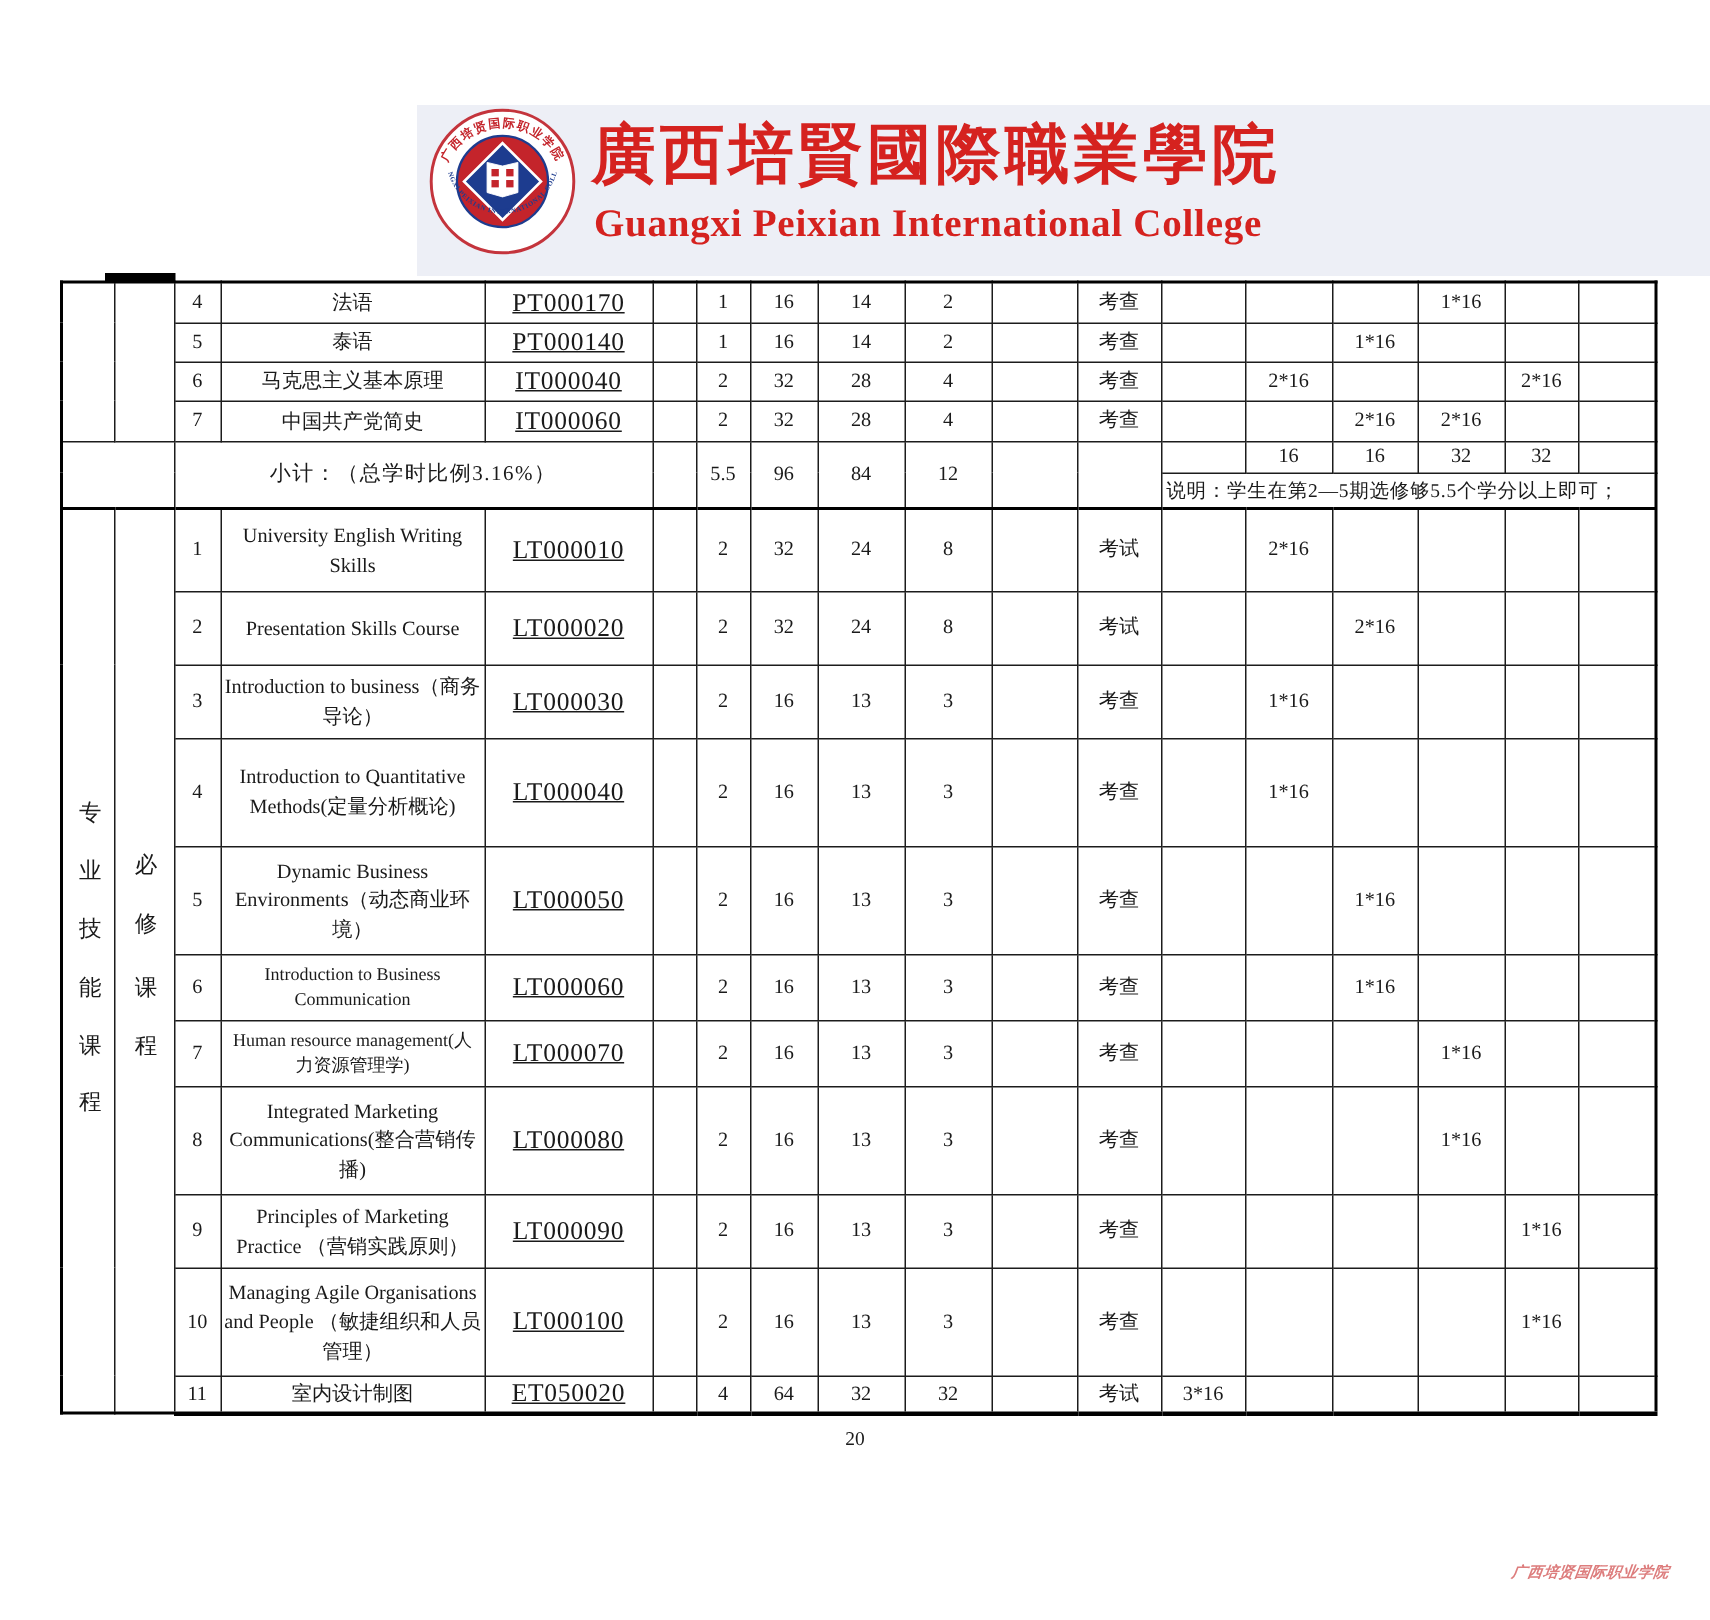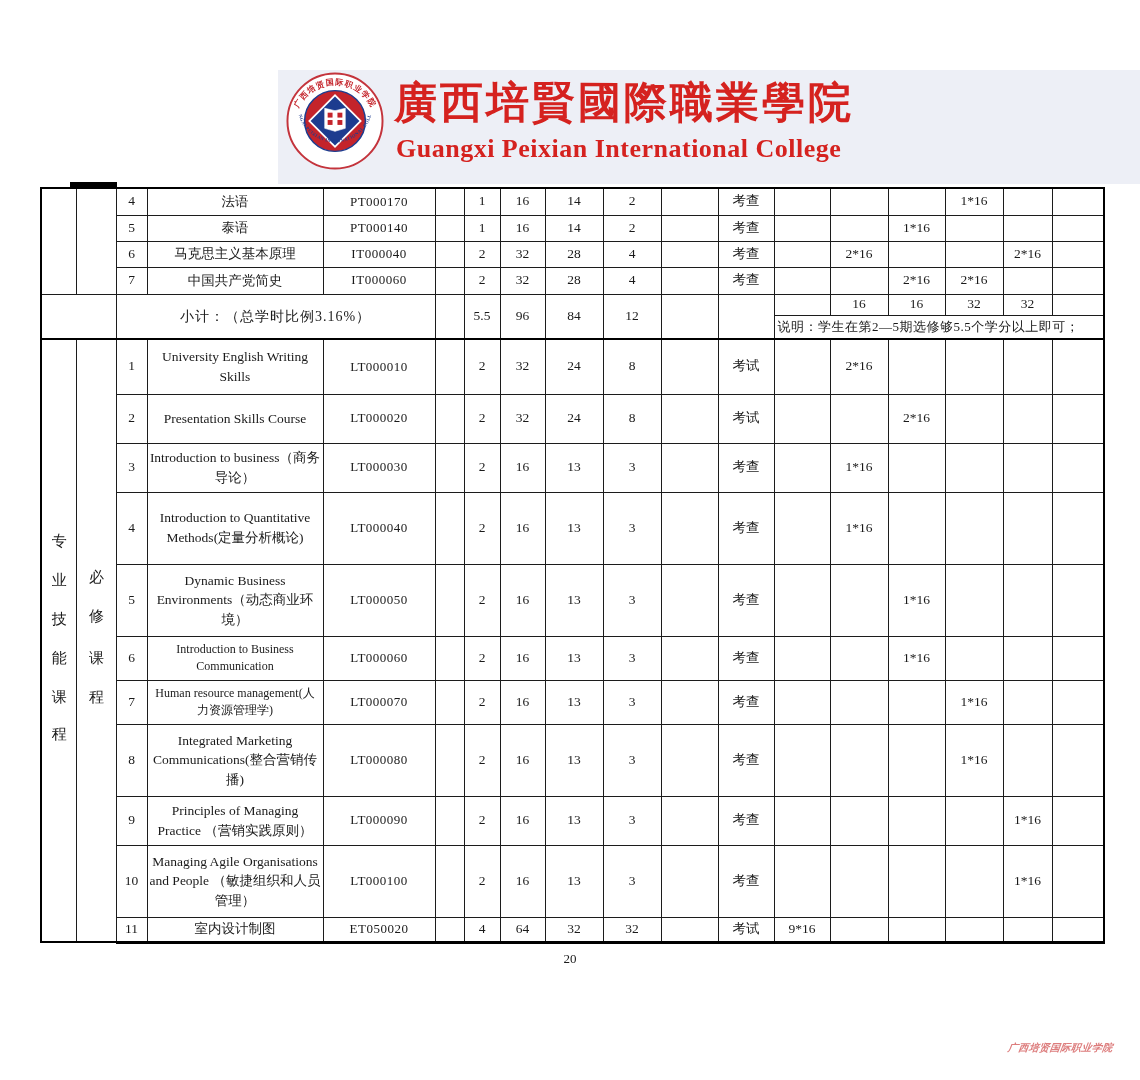--- a/index.html
+++ b/index.html
@@ -11,21 +11,21 @@
             color:#d5221f;letter-spacing:3px;white-space:nowrap;text-align:center;}
   .title-en{position:absolute;left:396px;top:134px;width:460px;font-size:26px;font-weight:bold;
             color:#d5221f;white-space:nowrap;letter-spacing:0.5px;}
   .top-notch{position:absolute;left:70px;top:182px;width:47px;height:6px;background:#000;}
   table#curriculum{position:absolute;left:40px;top:187px;border-collapse:collapse;table-layout:fixed;
             border:2px solid #000;}
   #curriculum td{border:1px solid #1c1c1c;text-align:center;vertical-align:middle;
             font-size:13.5px;padding:0 1px;overflow:hidden;line-height:1.25;}
   #curriculum td.name{font-size:13.5px;line-height:1.45;padding:0 2px;margin-top:28px;}
   #curriculum td.name.small{font-size:12px;line-height:1.4;}
-  #curriculum td.code{font-size:13px;letter-spacing:0.5px;}
+  #curriculum td.code{font-size:17px;letter-spacing:0.5px;text-decoration:underline;}
   #curriculum td.subtotal{font-size:14px;letter-spacing:1px;}
   #curriculum td.note{text-align:left;padding-left:3px;font-size:13px;letter-spacing:0.5px;}
   #curriculum td.cat{vertical-align:middle;text-align:center;}
   .vtext{writing-mode:vertical-lr;text-orientation:upright;letter-spacing:39px;font-size:15px;
          display:inline-block;margin:0 auto;}
   .vtext2{writing-mode:vertical-lr;text-orientation:upright;letter-spacing:41px;font-size:15px;
          display:inline-block;margin:0 auto;}
   #curriculum tr.section-start td{border-top:2.5px solid #000;}
   #curriculum tr.last-row td{border-bottom:3px solid #000;}
   .page-number{position:absolute;left:0;top:951px;width:1140px;text-align:center;font-size:13px;}
@@ -325,21 +325,21 @@
           <td>考查</td>
           <td></td>
           <td></td>
           <td></td>
           <td>1*16</td>
           <td></td>
           <td></td>
         </tr>
         <tr style="height: 49px;">
           <td>9</td>
-          <td class="name">Principles of Managing Practice （营销实践原则）</td>
+          <td class="name">Principles of Marketing Practice （营销实践原则）</td>
           <td class="code">LT000090</td>
           <td></td>
           <td>2</td>
           <td>16</td>
           <td>13</td>
           <td>3</td>
           <td></td>
           <td>考查</td>
           <td></td>
           <td></td>
@@ -370,21 +370,21 @@
           <td>11</td>
           <td class="name">室内设计制图</td>
           <td class="code">ET050020</td>
           <td></td>
           <td>4</td>
           <td>64</td>
           <td>32</td>
           <td>32</td>
           <td></td>
           <td>考试</td>
-          <td>9*16</td>
+          <td>3*16</td>
           <td></td>
           <td></td>
           <td></td>
           <td></td>
           <td></td>
         </tr>
       </tbody>
   </table>
 
   <div class="page-number">20</div>

